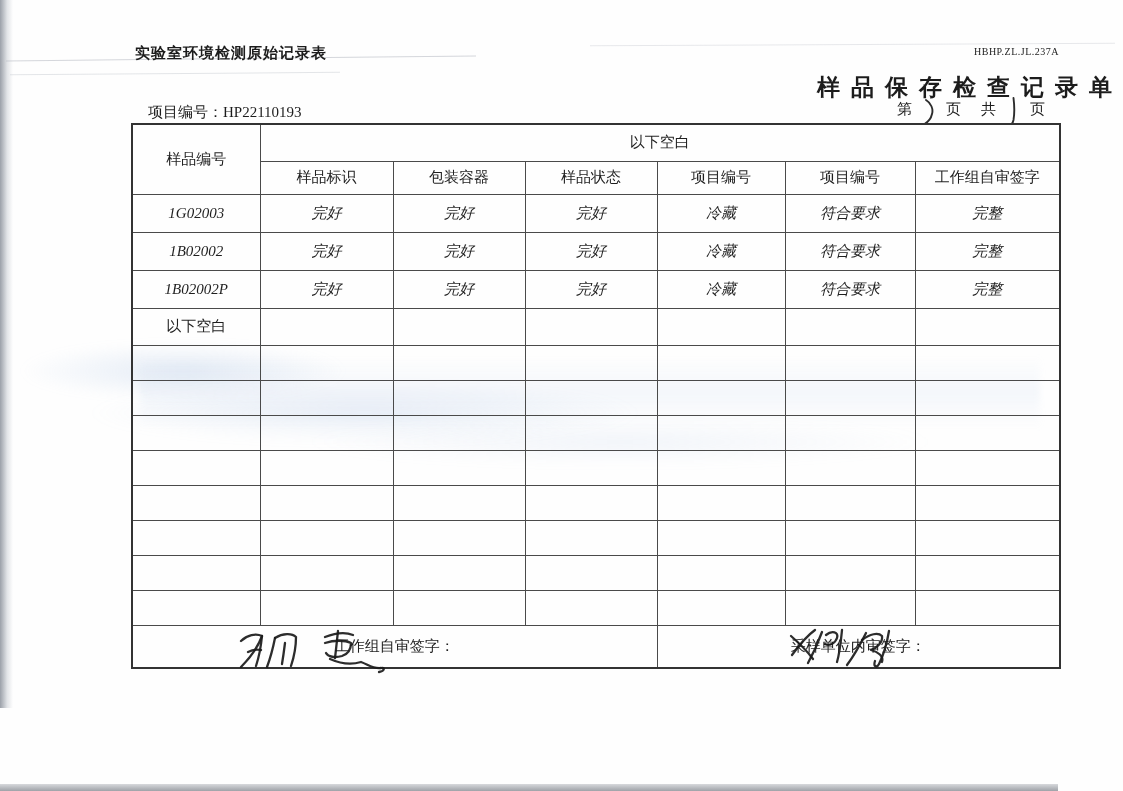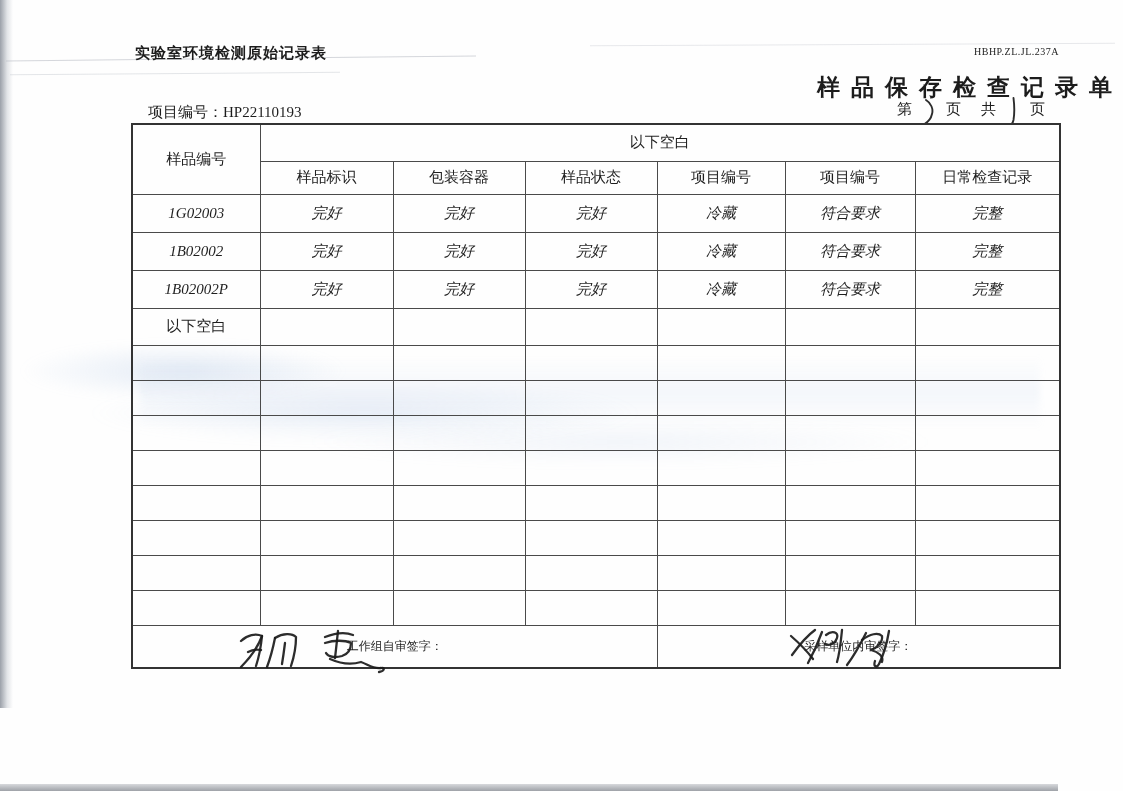--- a/index.html
+++ b/index.html
@@ -47,21 +47,21 @@
     border:1.4px solid #4a4a4a;
     font-size:15px;font-weight:400;text-align:center;vertical-align:middle;
     padding:0;overflow:visible;color:#1f1f1f;
   }
   col.c0{width:128px;} col.c1{width:133px;} col.c2{width:132px;} col.c3{width:132px;}
   col.c4{width:128px;} col.c5{width:130px;} col.c6{width:145px;}
   tr.h1{height:37px;} tr.h2{height:33px;} tr.data{height:38px;font-style:italic;}
   tr.blanknote{height:37px;} tr.empty{height:35px;} tr.sigrow{height:43px;}
   td.left-al{text-align:left;padding-left:9px;margin-top:30px;}
   td.sig-cell{text-align:left;padding-left:8px;position:relative;}
-  .sig-label{font-size:12px;}
+  .sig-label{font-size:15px;}
   .sig-svg{position:absolute;pointer-events:none;}
   .sig-svg.wg{left:102px;top:2px;}
   .sig-svg.su{left:128px;top:0px;}
   svg .ink{fill:none;stroke:#1a1a1a;stroke-width:2.3;stroke-linecap:round;stroke-linejoin:round;opacity:.92;}
   svg .ink.thin{stroke-width:1.9;}
 </style>
 </head>
 <body>
 
 <div class="scan-left-band"></div>
@@ -108,21 +108,21 @@
         <tr class="h1">
     <th rowspan="2">样品编号</th>
     <th colspan="6">以下空白</th>
   </tr>
   <tr class="h2">
     <th>样品标识</th>
     <th>包装容器</th>
     <th>样品状态</th>
     <th>项目编号</th>
     <th>项目编号</th>
-    <th>日常检查记录</th>
+    <th>工作组自审签字</th>
   </tr>
 
   <tr class="data">
     <td>1G02003</td>
     <td>完好</td>
     <td>完好</td>
     <td>完好</td>
     <td>冷藏</td>
     <td>符合要求</td>
     <td>完整</td>

